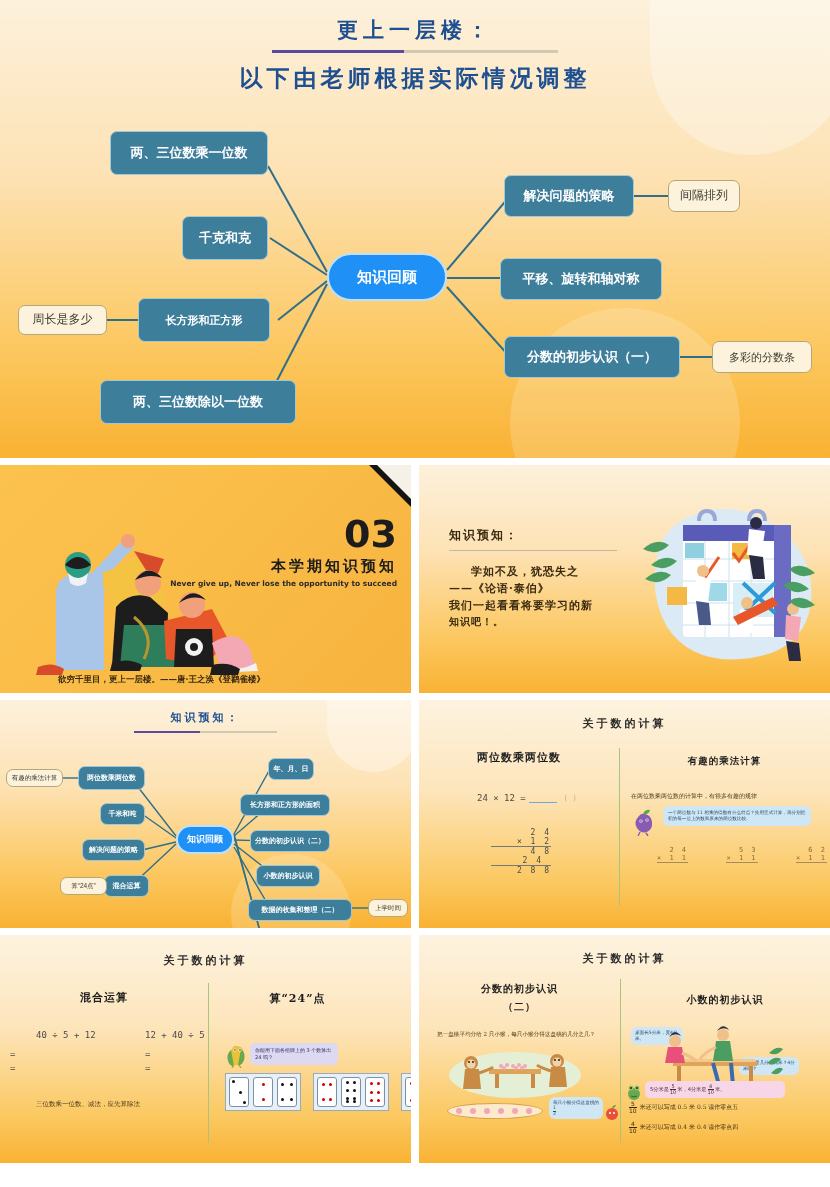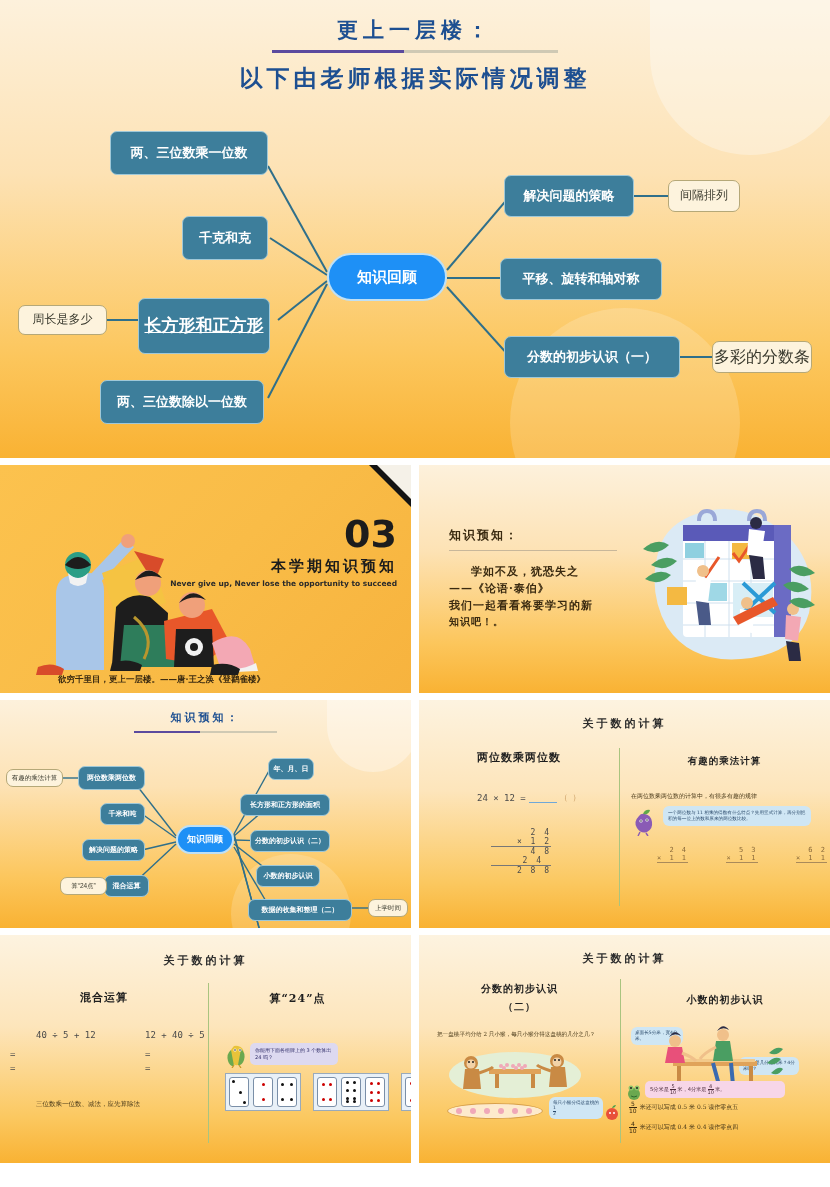--- a/index.html
+++ b/index.html
@@ -107,30 +107,30 @@
           <line x1="107" y1="320" x2="138" y2="320"></line>
           <line x1="680" y1="357" x2="712" y2="357"></line>
         </g>
       </svg>
 
       <div class="map">
         <div class="node center" style="left:327px;top:253px;width:120px;height:48px;font-size:15px;">知识回顾</div>
 
         <div class="node" style="left:110px;top:131px;width:158px;height:44px;font-size:13px;">两、三位数乘一位数</div>
         <div class="node" style="left:182px;top:216px;width:86px;height:44px;font-size:13px;">千克和克</div>
-        <div class="node" style="left:138px;top:298px;width:132px;height:56px;font-size:17px;text-decoration:underline;">长方形和正方形</div>
-        <div class="node" style="left:100px;top:380px;width:164px;height:44px;font-size:13px;text-align:center;">两、三位数除以一位数</div>
+        <div class="node" style="left:138px;top:298px;width:132px;height:44px;font-size:11px;">长方形和正方形</div>
+        <div class="node" style="left:100px;top:380px;width:196px;height:44px;font-size:13px;text-align:center;">两、三位数除以一位数</div>
 
         <div class="node" style="left:504px;top:175px;width:130px;height:42px;font-size:13px;">解决问题的策略</div>
         <div class="node" style="left:504px;top:336px;width:176px;height:42px;font-size:13px;">分数的初步认识（一）</div>
         <div class="node" style="left:500px;top:258px;width:162px;height:42px;font-size:13px;">平移、旋转和轴对称</div>
 
         <div class="node plain" style="left:668px;top:180px;width:72px;height:32px;font-size:12px;">间隔排列</div>
         <div class="node plain" style="left:18px;top:305px;width:89px;height:30px;font-size:12px;">周长是多少</div>
-        <div class="node plain" style="left:712px;top:341px;width:100px;height:32px;font-size:16px;">多彩的分数条</div>
+        <div class="node plain" style="left:712px;top:341px;width:100px;height:32px;font-size:11px;">多彩的分数条</div>
       </div>
     </div>
   </div>
 
   <div class="row">
 
     <div class="slide slide-sm sec">
       <div class="corner-blk"></div>
       <div class="corner-wht"></div>
 

